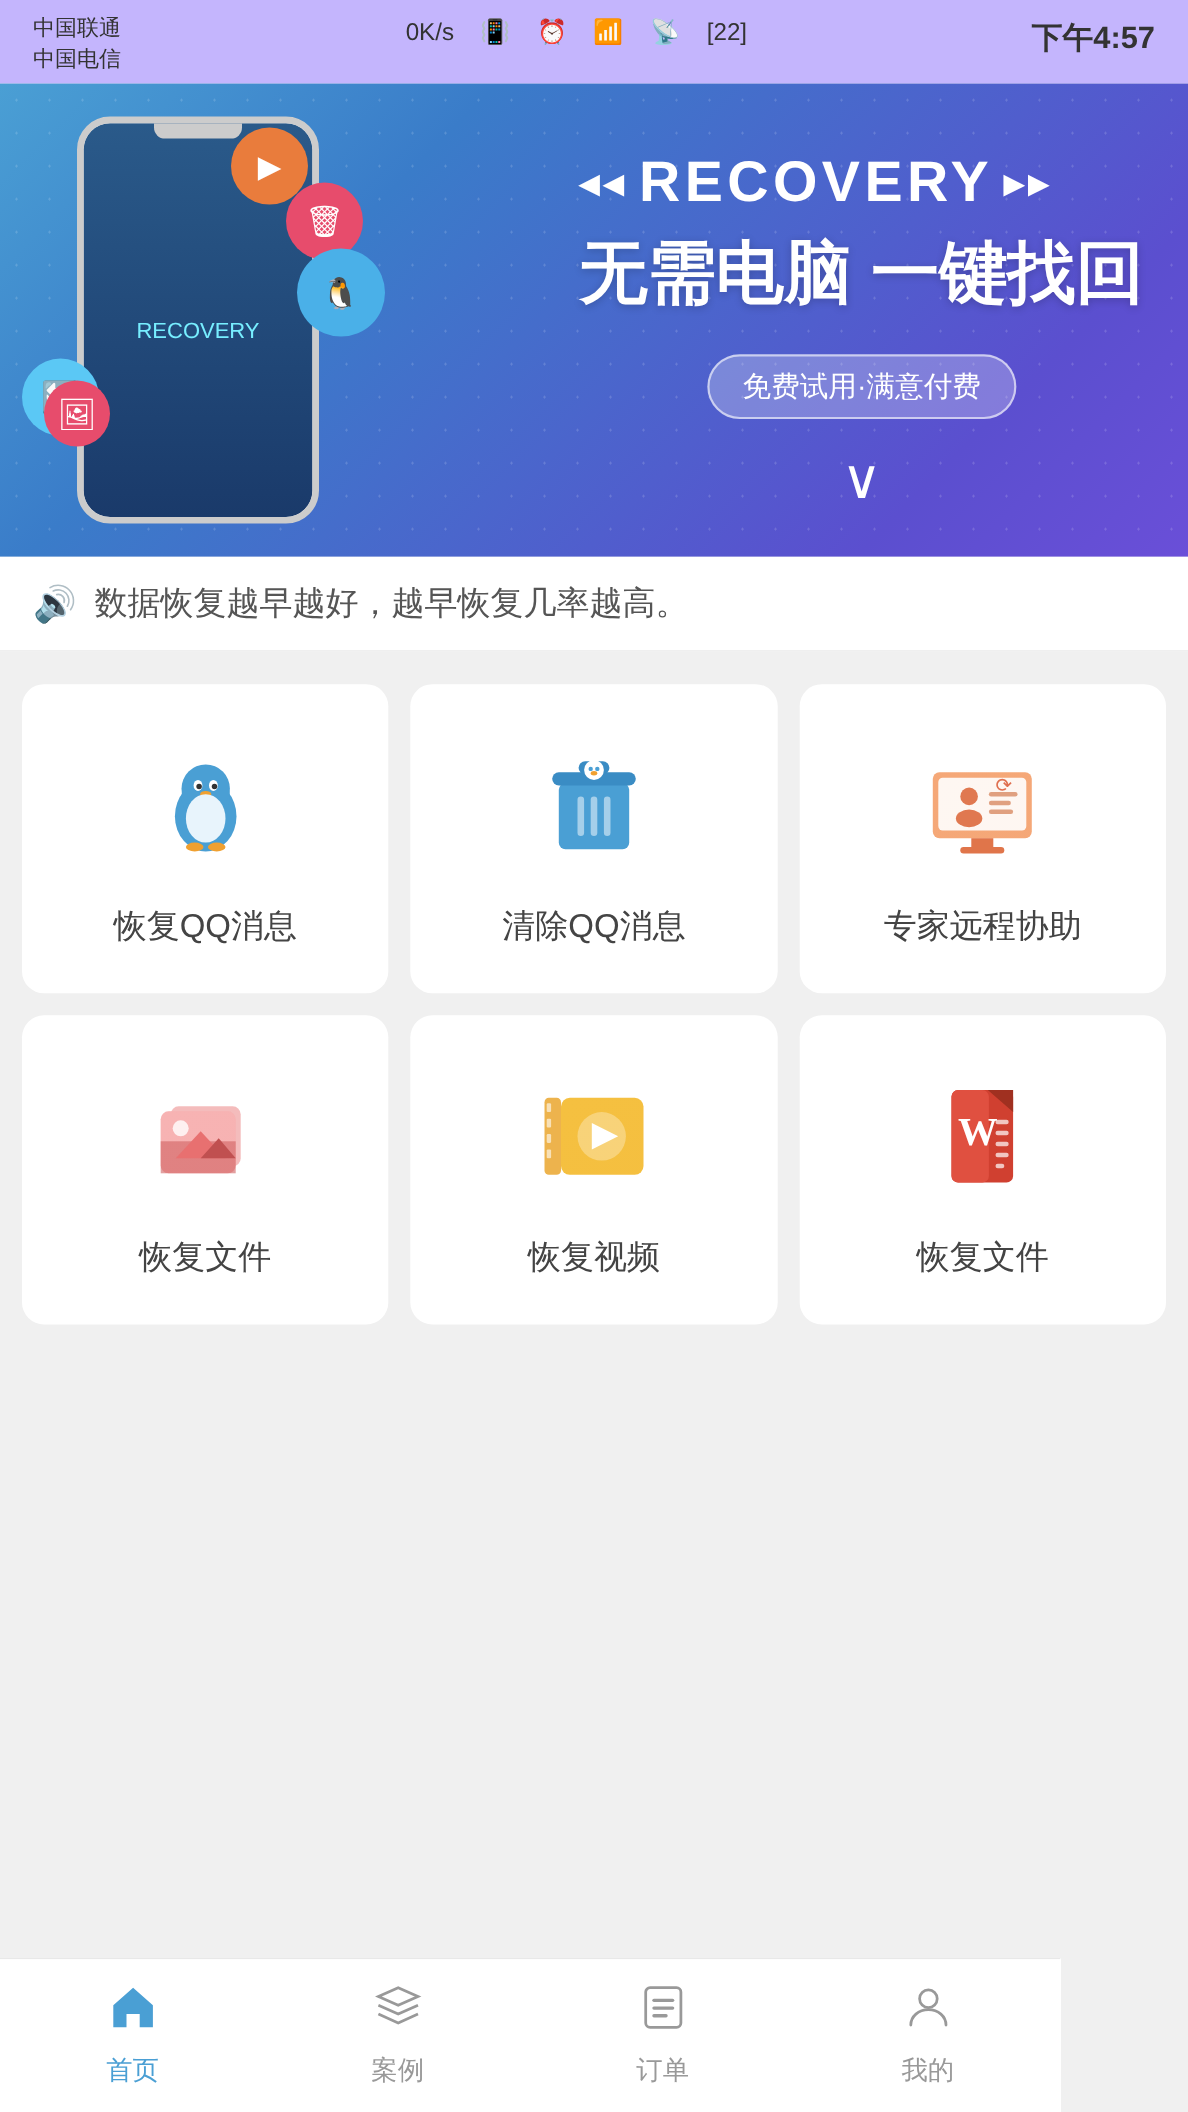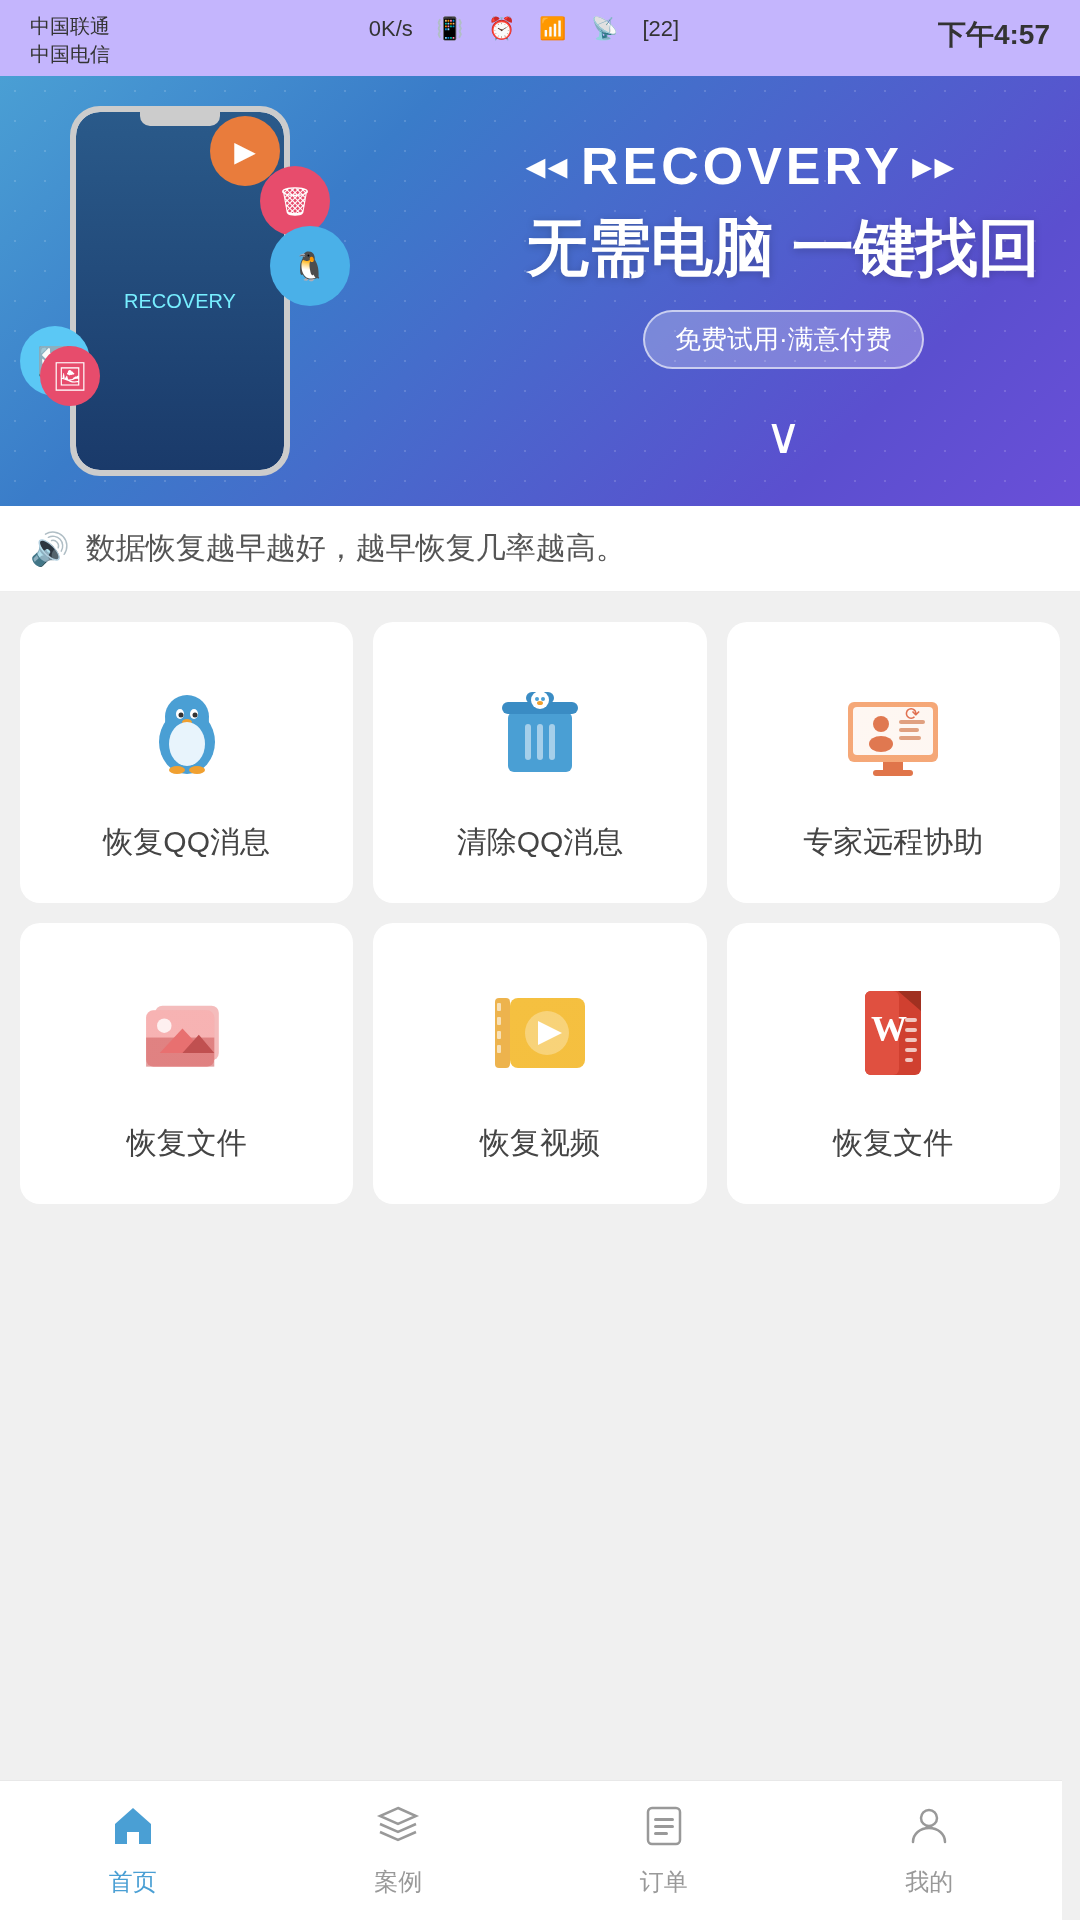--- a/index.html
+++ b/index.html
@@ -125,31 +125,31 @@
       display: flex;
       align-items: center;
       gap: 10px;
       margin-bottom: 10px;
     }
     .main-slogan {
       font-size: 62px;
       font-weight: bold;
       color: #fff;
       text-shadow: 0 2px 8px rgba(0,0,0,0.2);
-      margin-bottom: 20px;
+      margin-bottom: 32px;
       white-space: nowrap;
     }
     .sub-slogan {
       background: rgba(255,255,255,0.25);
       border: 2px solid rgba(255,255,255,0.6);
       border-radius: 30px;
       padding: 10px 30px;
       font-size: 26px;
       color: #fff;
-      margin: 0 auto 28px;
+      margin: 0 auto 16px;
       display: inline-block;
     }
     .chevron-down {
       font-size: 50px;
       color: #fff;
       text-align: center;
       margin-top: 10px;
     }
 
     
@@ -205,21 +205,21 @@
     .icon-qq-recover svg, .icon-qq-clear svg, .icon-expert svg,
     .icon-photo svg, .icon-video svg, .icon-file svg {
       width: 100px;
       height: 100px;
     }
 
     
     .bottom-nav {
       position: fixed;
       bottom: 0;
-      width: 1062px;
+      width: 964px;
       height: 140px;
       background: #fff;
       border-top: 1px solid #e8e8e8;
       display: flex;
       align-items: center;
       justify-content: space-around;
     }
     .nav-item {
       display: flex;
       flex-direction: column;

